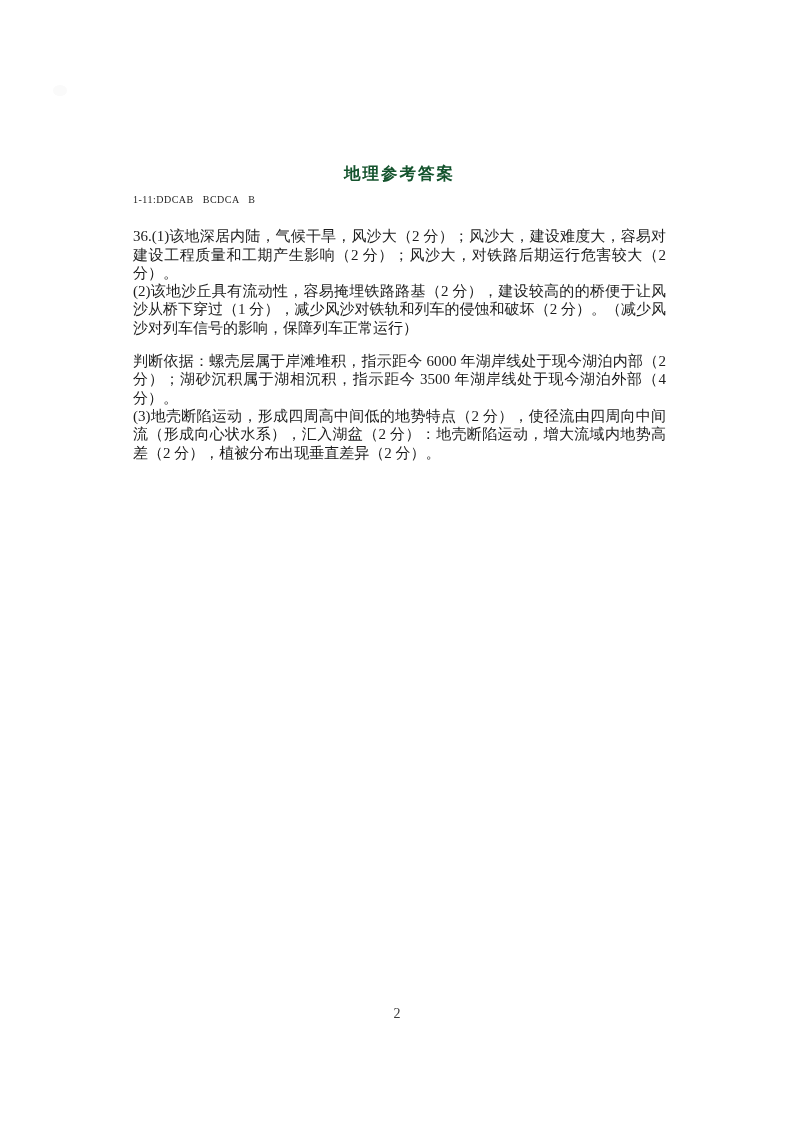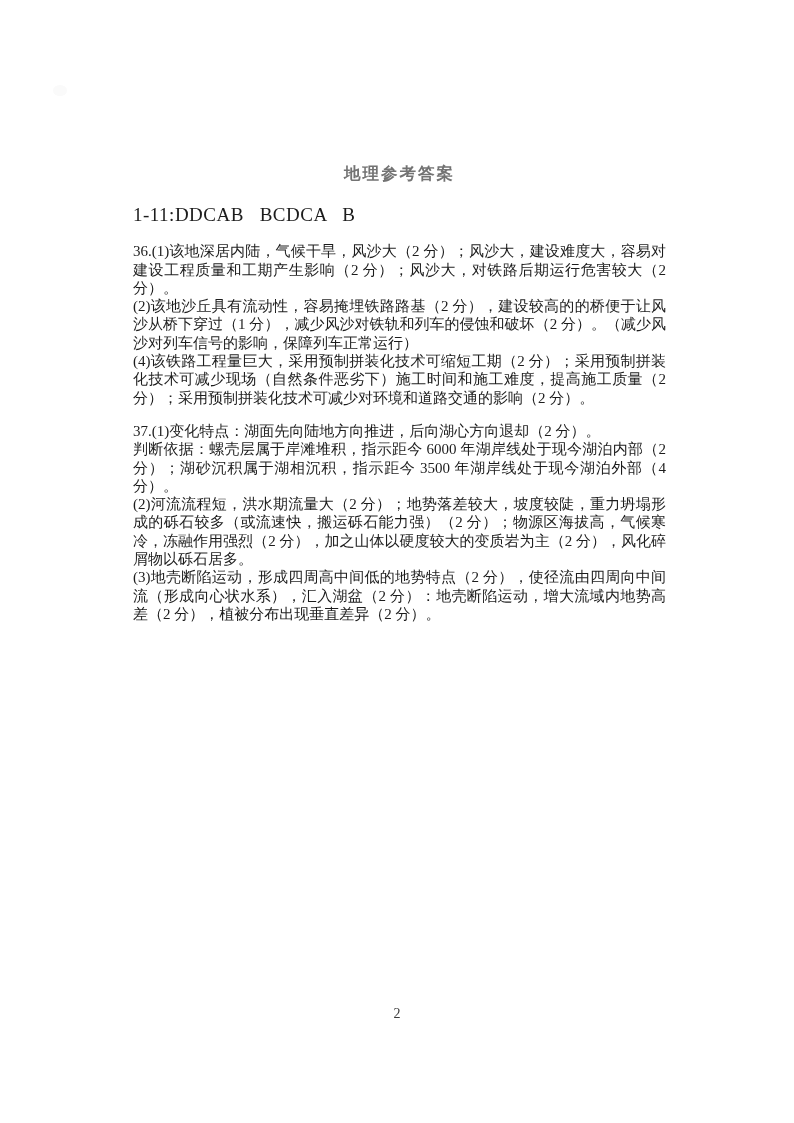--- a/index.html
+++ b/index.html
@@ -28,25 +28,25 @@
     left: 133px;
     top: 164px;
     width: 533px;
   }
   .doc-title {
     text-align: center;
     font-weight: bold;
     font-size: 16.5px;
     line-height: 20px;
     letter-spacing: 2px;
-    color: #737373;
+    color: #14532d;
   }
   .mc-line {
-    margin-top: 22px;
-    font-size: 19px;
+    margin-top: 7px;
+    font-size: 10px;
     line-height: 18.3px;
     white-space: pre;
     letter-spacing: 0.5px;
   }
   .answer-block { margin-top: 15px; }
   .answer-block.first { margin-top: 18px; font-family: Liberation Serif, serif; }
   .answer-block p {
     margin: 0;
     font-size: 15px;
     line-height: 18.3px;
@@ -71,27 +71,24 @@
 
   <div class="content">
 
     <div class="doc-title">地理参考答案</div>
 
     <div class="mc-line">1-11:DDCAB   BCDCA   B</div>
 
     <div class="answer-block first">
       <p>36.(1)该地深居内陆，气候干旱，风沙大（2 分）；风沙大，建设难度大，容易对建设工程质量和工期产生影响（2 分）；风沙大，对铁路后期运行危害较大（2 分）。</p>
       <p>(2)该地沙丘具有流动性，容易掩埋铁路路基（2 分），建设较高的的桥便于让风沙从桥下穿过（1 分），减少风沙对铁轨和列车的侵蚀和破坏（2 分）。（减少风沙对列车信号的影响，保障列车正常运行）</p>
-      <p>(4)该铁路工程量巨大，采用预制拼装化技术可缩短工期（2 分）；采用预制拼装化技术可减少现场（自然条件恶劣下）施工时间和施工难度，提高施工质量（2 分）；采用预制拼装化技术可减少对环境和道路交通的影响（2 分）。</p>
     </div>
 
     <div class="answer-block">
-      <p>37.(1)变化特点：湖面先向陆地方向推进，后向湖心方向退却（2 分）。</p>
       <p>判断依据：螺壳层属于岸滩堆积，指示距今 6000 年湖岸线处于现今湖泊内部（2 分）；湖砂沉积属于湖相沉积，指示距今 3500 年湖岸线处于现今湖泊外部（4 分）。</p>
-      <p>(2)河流流程短，洪水期流量大（2 分）；地势落差较大，坡度较陡，重力坍塌形成的砾石较多（或流速快，搬运砾石能力强）（2 分）；物源区海拔高，气候寒冷，冻融作用强烈（2 分），加之山体以硬度较大的变质岩为主（2 分），风化碎屑物以砾石居多。</p>
       <p>(3)地壳断陷运动，形成四周高中间低的地势特点（2 分），使径流由四周向中间流（形成向心状水系），汇入湖盆（2 分）：地壳断陷运动，增大流域内地势高差（2 分），植被分布出现垂直差异（2 分）。</p>
     </div>
 
 
     <div class="answer-block">
     </div>
 
   </div>
 
   <div class="page-number">2</div>

